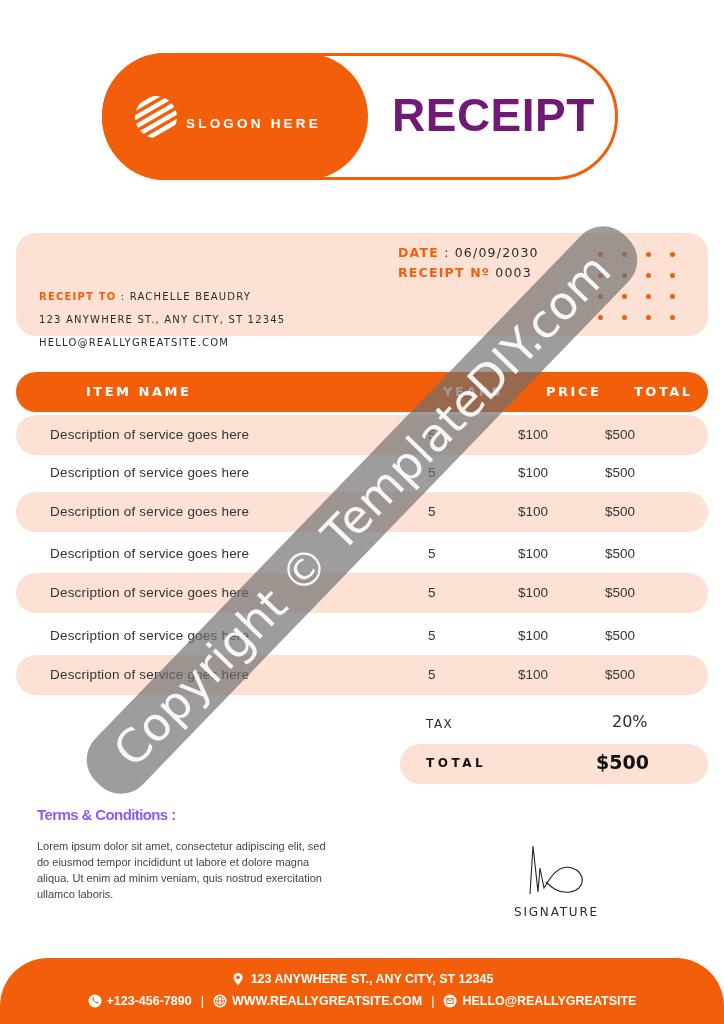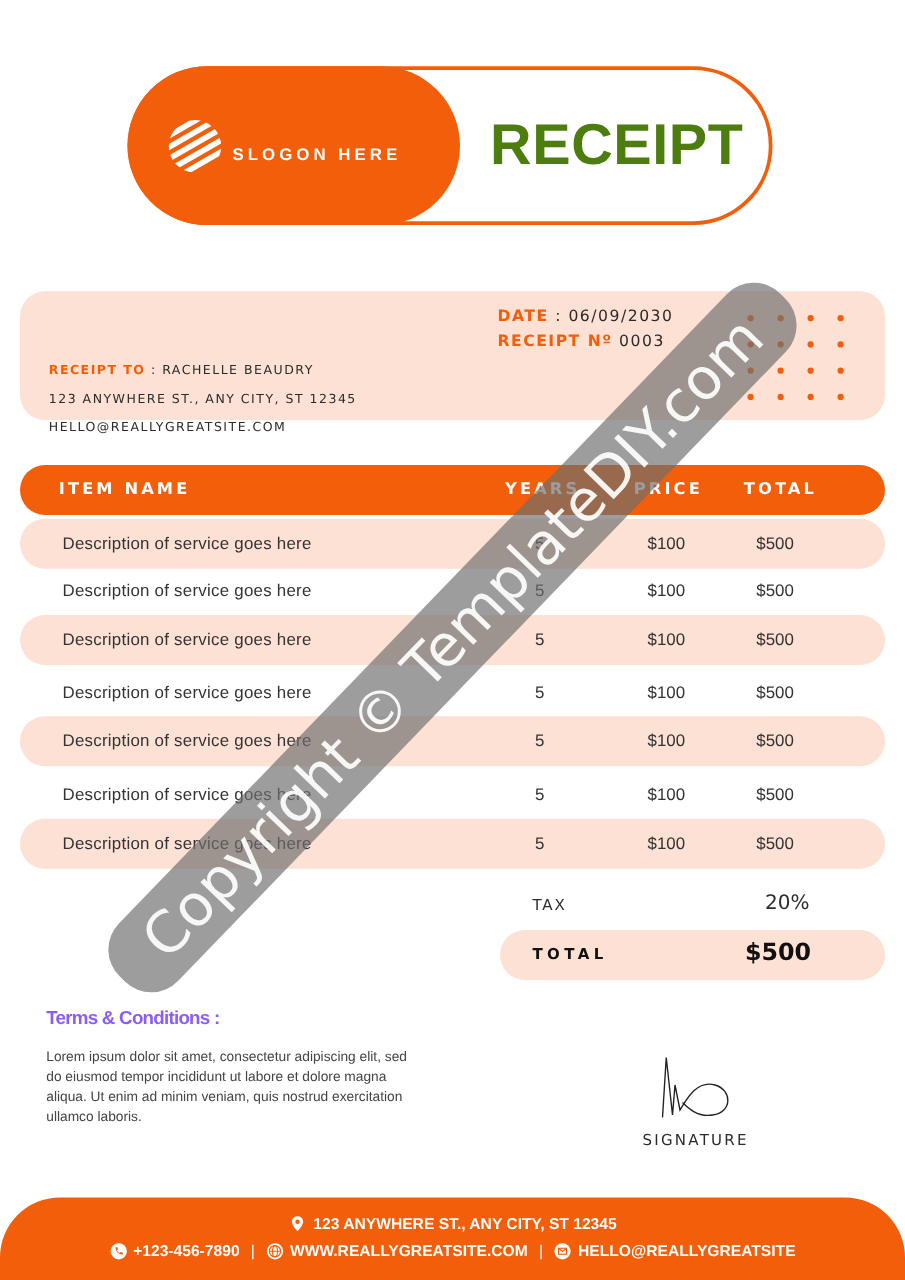--- a/index.html
+++ b/index.html
@@ -18,21 +18,21 @@
   }
   .logo-globe { width: 44px; height: 44px; margin-right: 8px; }
   .logo-text { color: #fff; line-height: 1; }
   .logo-main { font-family: "Liberation Sans", sans-serif; font-size: 25px; letter-spacing: 0.3px; }
   .logo-main b { font-weight: 700; }
   .logo-main span.light { font-weight: 400; }
   .logo-slogan { font-family: "Liberation Sans", sans-serif; font-size: 13.5px; letter-spacing: 3.2px; margin-top: 14px; font-weight: 600; }
   .receipt-title {
     position: absolute; left: 392px; top: 88px;
     font-family: "Liberation Sans", sans-serif; font-size: 46px; font-weight: 700;
-    color: #4d7c0f; letter-spacing: 0.5px;
+    color: #701a75; letter-spacing: 0.5px;
   }
 
   
   .info-panel {
     position: absolute; left: 16px; top: 233px; width: 692px; height: 103px;
     background: #fde1d4; border-radius: 20px;
   }
   .info-left { position: absolute; left: 39px; top: 256px; font-size: 10px; letter-spacing: 1.2px; color: #2b2b2b; margin-top: 32px; }
   .info-left .line { height: 23px; line-height: 18px; white-space: nowrap; }
   .info-right { position: absolute; left: 398px; top: 244px; font-size: 12.5px; letter-spacing: 1.2px; }
@@ -40,21 +40,21 @@
   .accent-label { color: #f25e0a; font-weight: 700; }
   .dots { position: absolute; left: 594px; top: 248px; width: 90px; height: 76px; }
   .dot { position: absolute; width: 5px; height: 5px; border-radius: 50%; background: #f25e0a; }
 
   
   .table-header {
     position: absolute; left: 16px; top: 372px; width: 692px; height: 40px;
     background: #f25e0a; border-radius: 20px; color: #fff;
     font-size: 13px; font-weight: 700; letter-spacing: 2.5px;
   }
-  .th { position: absolute; top: 12px; white-space: nowrap; }
+  .th { position: absolute; top: 12px; white-space: nowrap; margin-left: 39px; }
   .row {
     position: absolute; left: 16px; width: 692px; height: 40px; border-radius: 20px;
     font-family: "Liberation Sans", sans-serif; font-size: 13.5px; color: #333;
   }
   .row.shaded { background: #fde1d4; }
   .cell { position: absolute; top: 12px; white-space: nowrap; }
   .c-desc { left: 34px; letter-spacing: 0.2px; }
   .c-years { left: 412px; }
   .c-price { left: 502px; }
   .c-total { left: 589px; }

